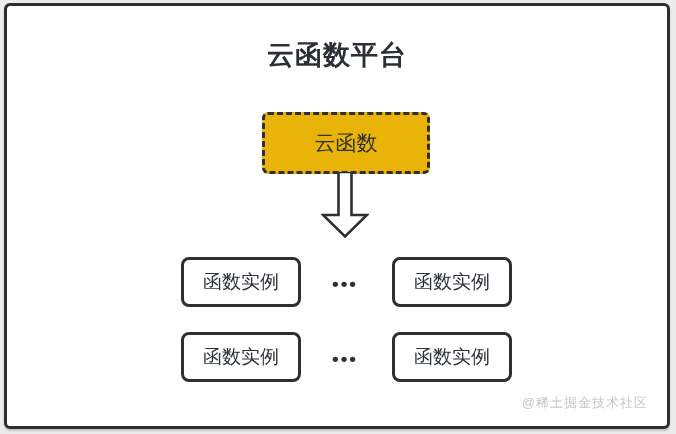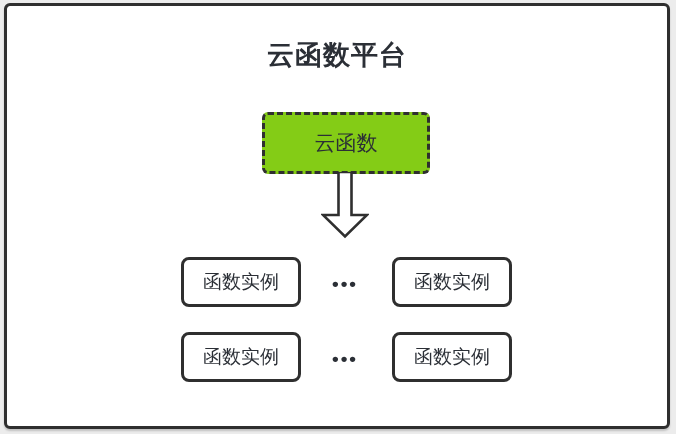--- a/index.html
+++ b/index.html
@@ -36,21 +36,21 @@
   }
   .root-node {
     position: absolute;
     left: 255px;
     top: 106px;
     width: 168px;
     height: 62px;
     box-sizing: border-box;
     border: 3px dashed #2f2f2f;
     border-radius: 6px;
-    background: #84cc16;
+    background: #eab308;
     display: flex;
     align-items: center;
     justify-content: center;
   }
   .root-node .node-label {
     font-size: 21px;
     color: #2b2f36;
   }
   .arrow-wrap {
     position: absolute;
@@ -131,14 +131,15 @@
   <div class="instance-node pos-r2-left">
     <span class="node-label">函数实例</span>
   </div>
 
   <div class="ellipsis-dots pos-dots-r2">•••</div>
 
   <div class="instance-node pos-r2-right">
     <span class="node-label">函数实例</span>
   </div>
 
+  <div class="watermark">@稀土掘金技术社区</div>
 
 </div>
 
 </body></html>

